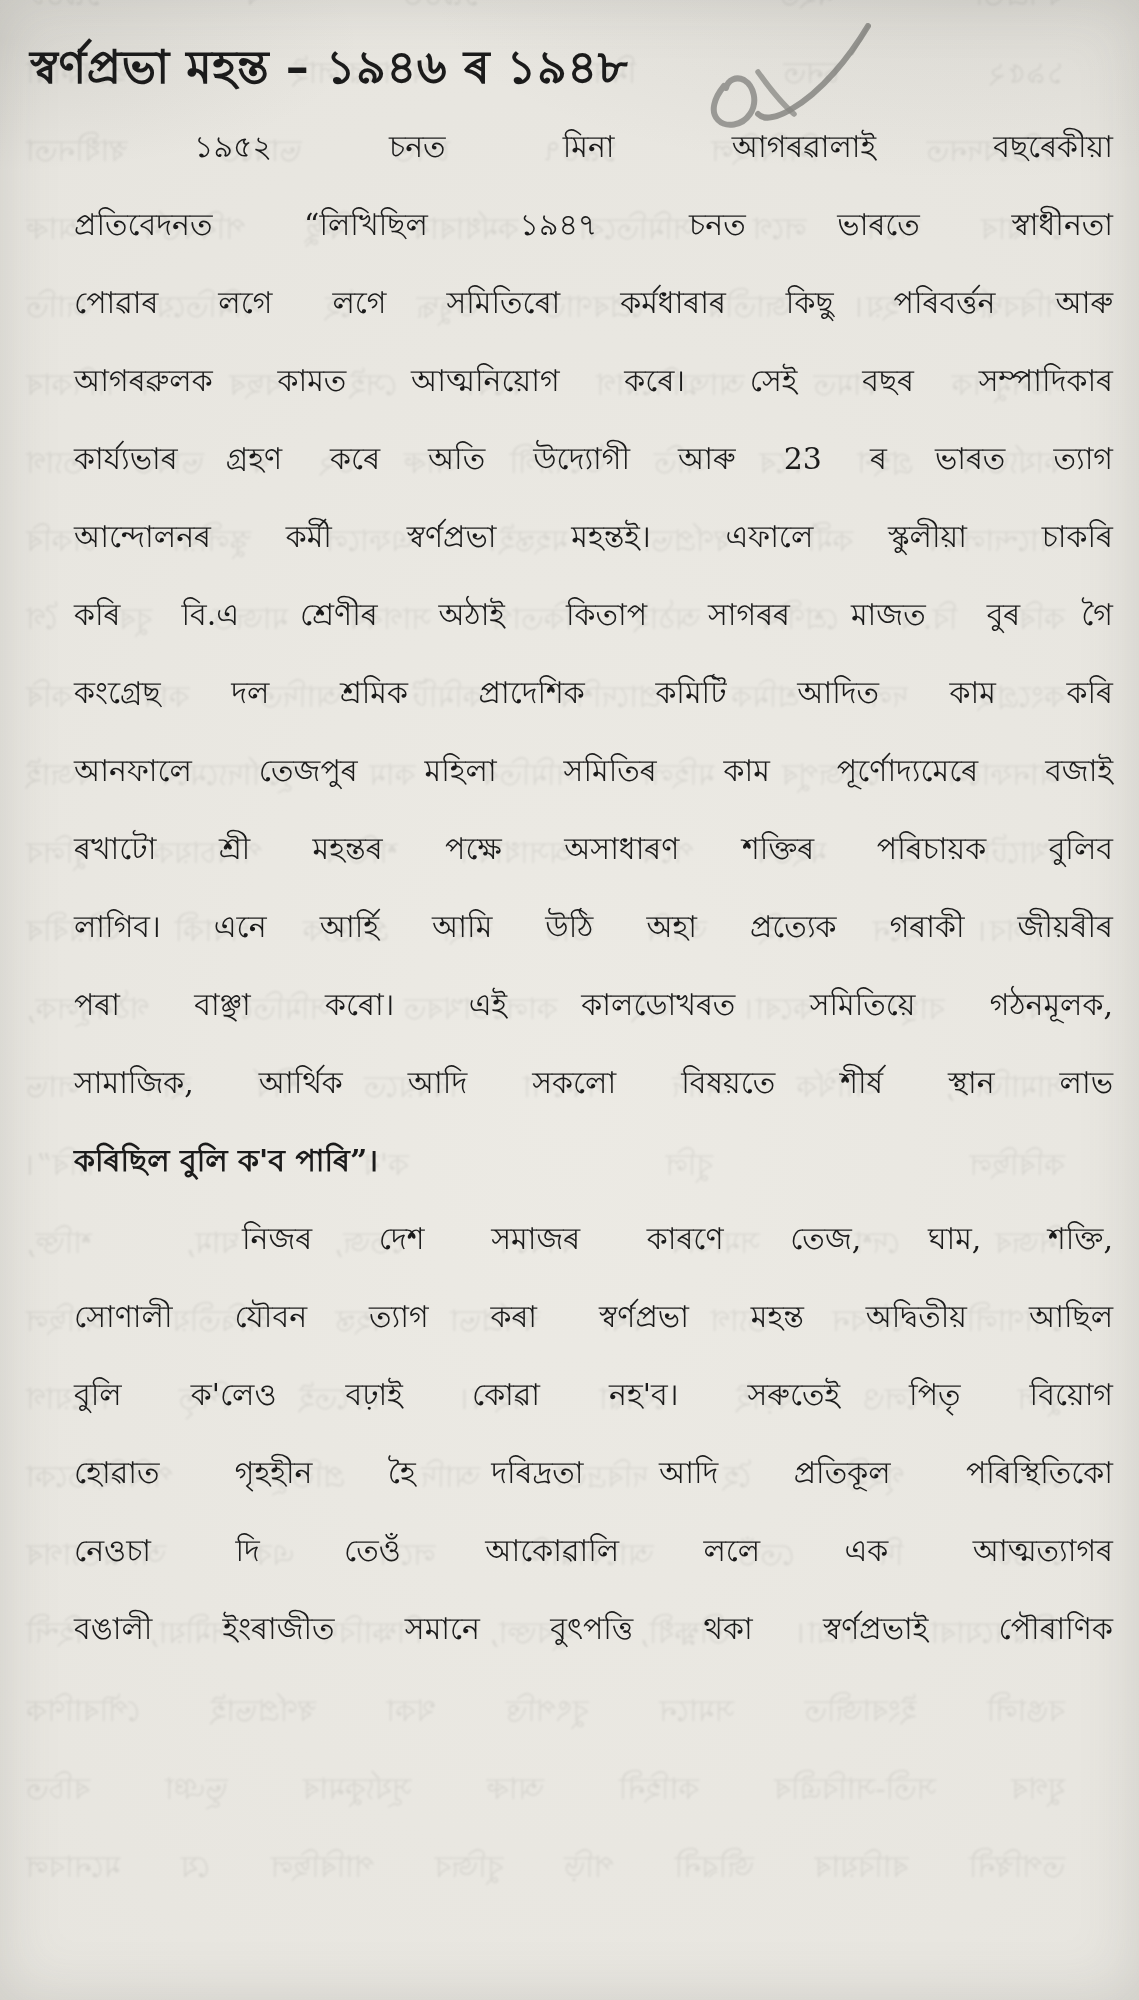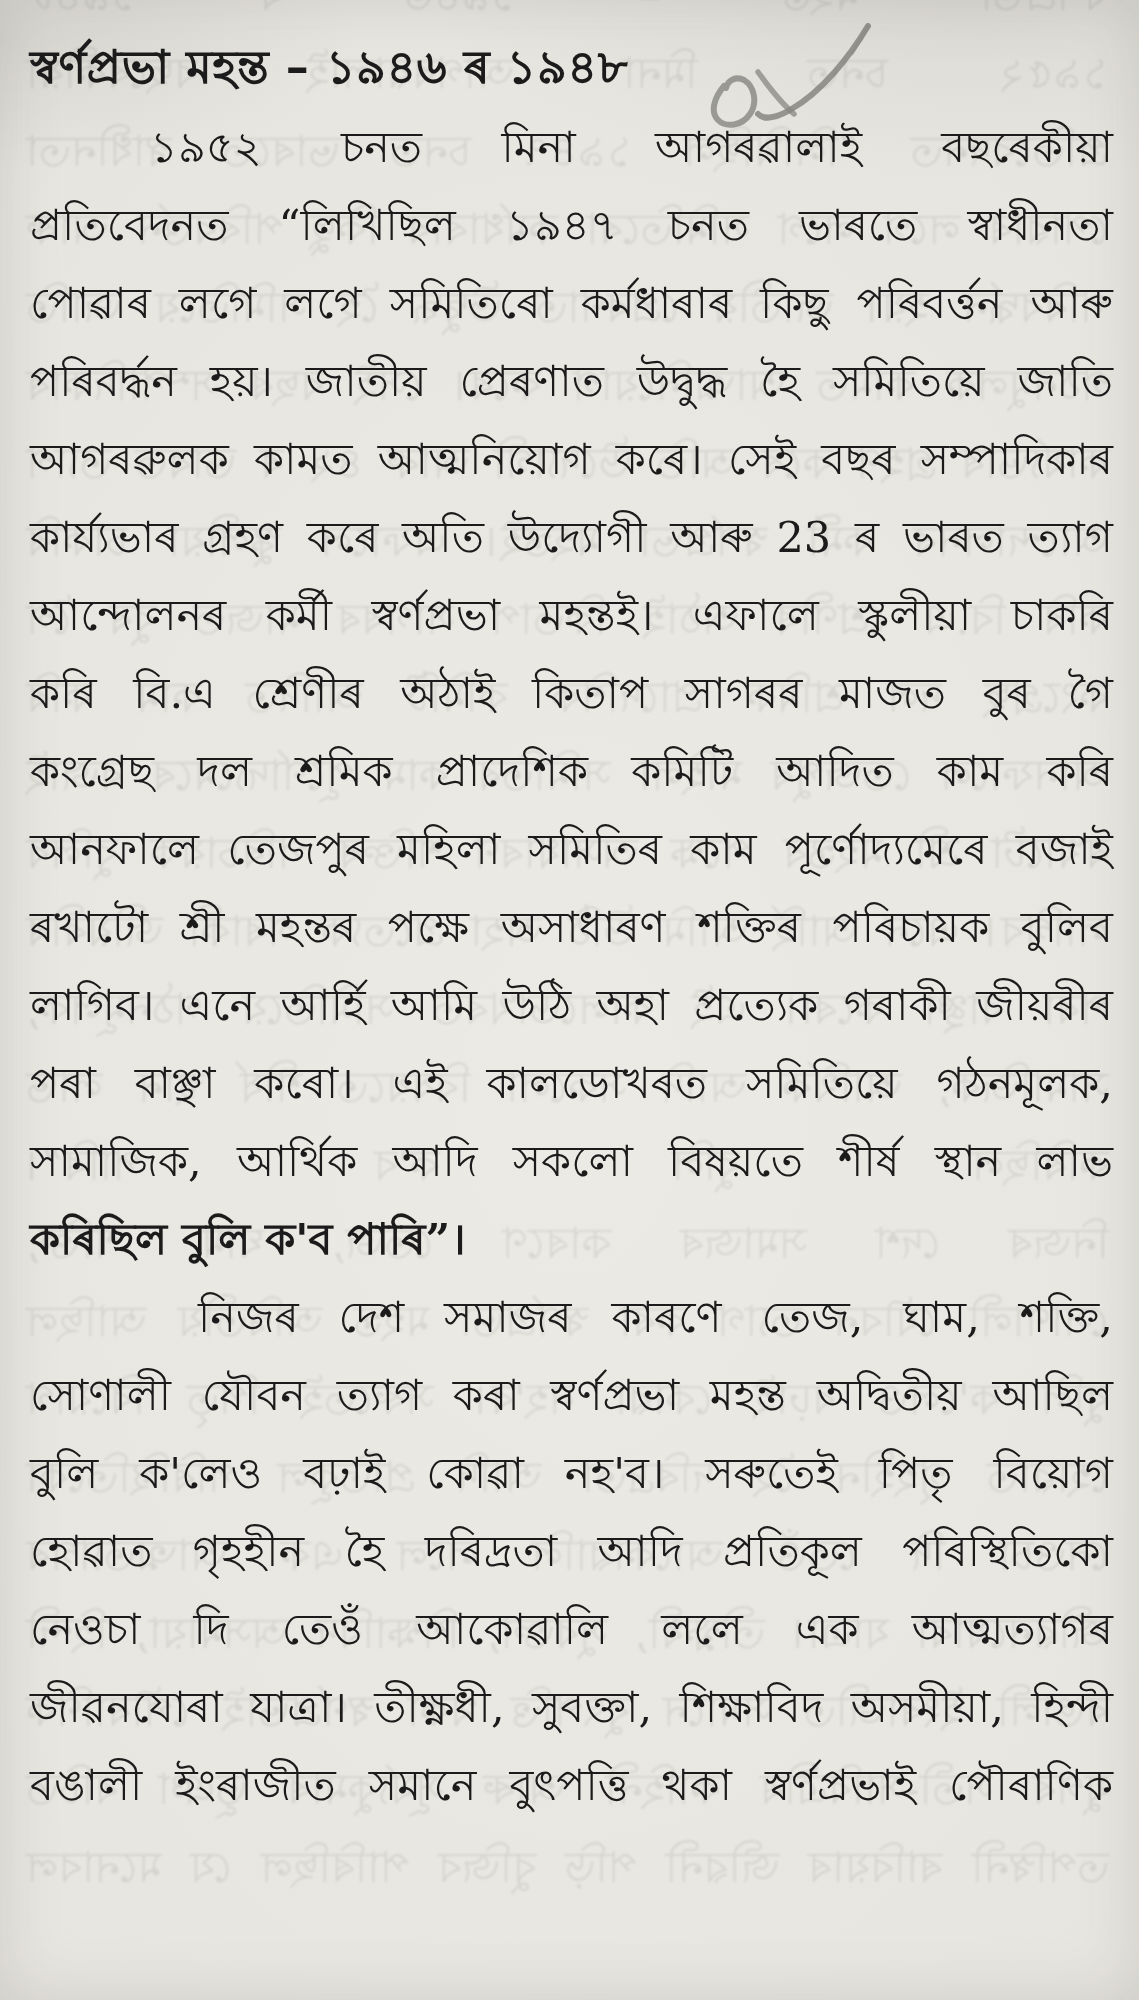--- a/index.html
+++ b/index.html
@@ -43,26 +43,27 @@
     padding: 26px 26px 0 30px;
   }
   .heading {
     font-size: 46px;
     font-weight: bold;
     line-height: 82px;
     letter-spacing: 0.5px;
     white-space: nowrap;
   }
   .line {
-    font-size: 43px;
+    font-size: 30px;
     line-height: 78px;
     text-align: justify;
     text-align-last: justify;
     white-space: nowrap;
     overflow: visible;
+    margin-left: 44px;
   }
   .ghost-layer .line, .content .line { white-space: normal; }
   .line.indent-1 { text-indent: 120px; }
   .line.indent-2 { text-indent: 168px; }
   .line.para-end { text-align-last: left; font-weight: bold; }
   .pen-mark {
     position: absolute;
     left: 672px;
     top: 14px;
     z-index: 3;
@@ -102,38 +103,36 @@
       <div class="line">যুগৰ সতী-সাবিত্ৰীৰ কাহিনী আৰু সূৰ্য্যকুমাৰ ভূঞা ৰচিত</div>
       <div class="line">তপস্বিনী ৰাবিয়াৰ জীৱনী পড়ি বুজিব পাৰিছিল যে মনোবল</div>
     </div>
 
   <div class="content">
     <div class="heading">স্বৰ্ণপ্ৰভা মহন্ত – ১৯৪৬ ৰ ১৯৪৮</div>
     <div>
         <div class="line indent-1">১৯৫২ চনত মিনা আগৰৱালাই বছৰেকীয়া</div>
         <div class="line">প্ৰতিবেদনত “লিখিছিল ১৯৪৭ চনত ভাৰতে স্বাধীনতা</div>
         <div class="line">পোৱাৰ লগে লগে সমিতিৰো কৰ্মধাৰাৰ কিছু পৰিবৰ্ত্তন আৰু</div>
-        <div class="line">পৰিবৰ্দ্ধন হয়। জাতীয় প্ৰেৰণাত উদ্বুদ্ধ হৈ সমিতিয়ে জাতি</div>
         <div class="line">আগৰৱুলক কামত আত্মনিয়োগ কৰে। সেই বছৰ সম্পাদিকাৰ</div>
         <div class="line">কাৰ্য্যভাৰ গ্ৰহণ কৰে অতি উদ্যোগী আৰু 23 ৰ ভাৰত ত্যাগ</div>
         <div class="line">আন্দোলনৰ কৰ্মী স্বৰ্ণপ্ৰভা মহন্তই। এফালে স্কুলীয়া চাকৰি</div>
         <div class="line">কৰি বি.এ শ্ৰেণীৰ অঠাই কিতাপ সাগৰৰ মাজত বুৰ গৈ</div>
         <div class="line">কংগ্ৰেছ দল শ্ৰমিক প্ৰাদেশিক কমিটি আদিত কাম কৰি</div>
         <div class="line">আনফালে তেজপুৰ মহিলা সমিতিৰ কাম পূৰ্ণোদ্যমেৰে বজাই</div>
         <div class="line">ৰখাটো শ্ৰী মহন্তৰ পক্ষে অসাধাৰণ শক্তিৰ পৰিচায়ক বুলিব</div>
         <div class="line">লাগিব। এনে আৰ্হি আমি উঠি অহা প্ৰত্যেক গৰাকী জীয়ৰীৰ</div>
         <div class="line">পৰা বাঞ্ছা কৰো। এই কালডোখৰত সমিতিয়ে গঠনমূলক,</div>
         <div class="line">সামাজিক, আৰ্থিক আদি সকলো বিষয়তে শীৰ্ষ স্থান লাভ</div>
         <div class="line para-end">কৰিছিল বুলি ক'ব পাৰি”।</div>
         <div class="line indent-2">নিজৰ দেশ সমাজৰ কাৰণে তেজ, ঘাম, শক্তি,</div>
         <div class="line">সোণালী যৌবন ত্যাগ কৰা স্বৰ্ণপ্ৰভা মহন্ত অদ্বিতীয় আছিল</div>
         <div class="line">বুলি ক'লেও বঢ়াই কোৱা নহ'ব। সৰুতেই পিতৃ বিয়োগ</div>
         <div class="line">হোৱাত গৃহহীন হৈ দৰিদ্ৰতা আদি প্ৰতিকূল পৰিস্থিতিকো</div>
         <div class="line">নেওচা দি তেওঁ আকোৱালি ললে এক আত্মত্যাগৰ</div>
-        <div class="line">জীৱনযোৰা যাত্ৰা। তীক্ষ্ণধী, সুবক্তা, শিক্ষাবিদ অসমীয়া, হিন্দী</div>
         <div class="line">বঙালী ইংৰাজীত সমানে বুৎপত্তি থকা স্বৰ্ণপ্ৰভাই পৌৰাণিক</div>
       </div>
   </div>
 
   <svg class="pen-mark" width="220" height="140" viewBox="0 0 220 140">
     <g fill="none" stroke="#6d6d6a" stroke-linecap="round" stroke-linejoin="round">
       <path d="M196,12 C178,42 150,78 118,96 C104,104 92,106 86,100" stroke-width="6" opacity="0.85"></path>
       <path d="M52,72 C42,84 38,98 46,106 C54,114 70,112 78,100 C86,88 82,72 72,66 C64,62 56,66 54,74" stroke-width="6" opacity="0.8"></path>
       <path d="M86,58 C96,72 108,88 122,100" stroke-width="5.5" opacity="0.75"></path>
       <path d="M196,12 C192,20 186,30 180,40" stroke-width="3" opacity="0.4"></path>

